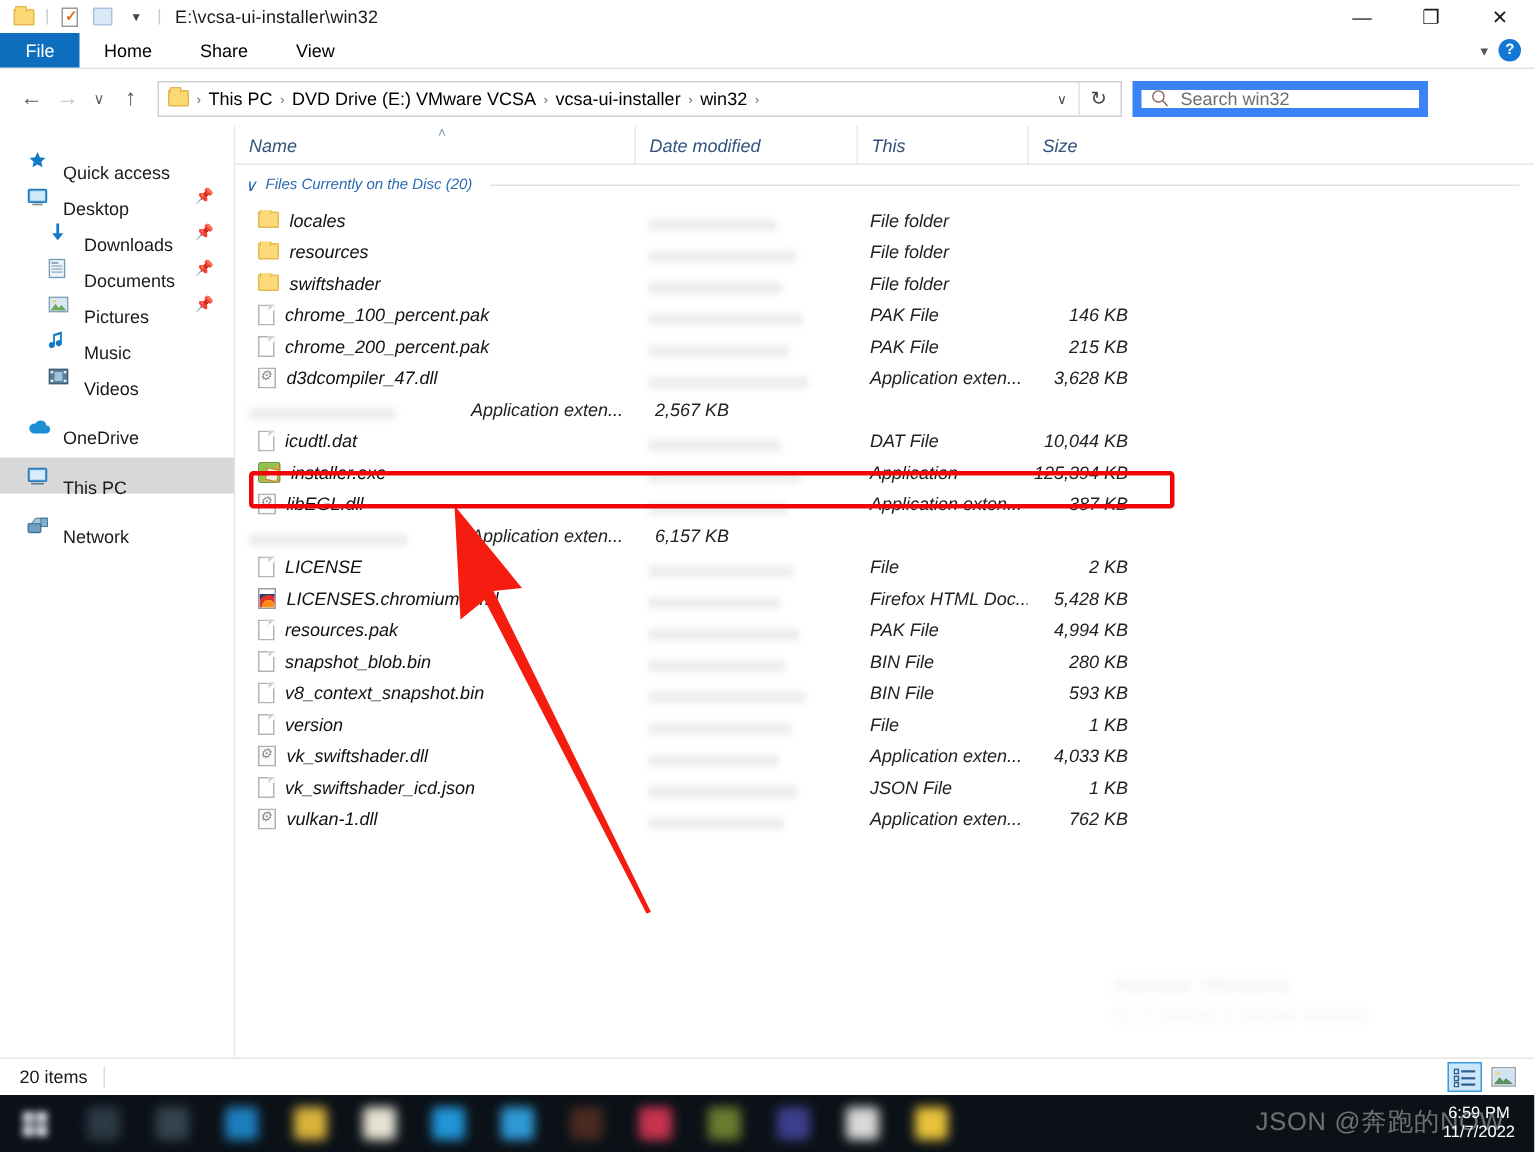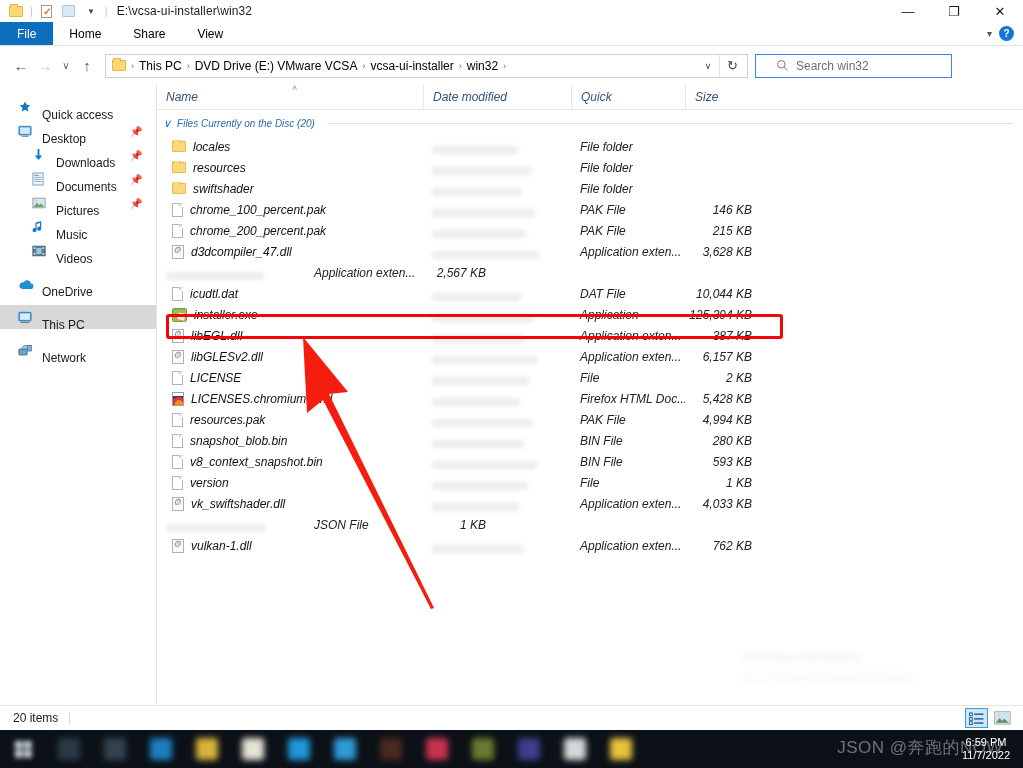--- a/index.html
+++ b/index.html
@@ -73,22 +73,22 @@
   .crumbs { display: flex; align-items: center; flex: 1; overflow: hidden; }
   .crumb { font-size: 12px; color: #000; padding: 0 3px; white-space: nowrap; }
   .crumb-sep { font-size: 9px; color: #6a6a6a; padding: 0 2px; }
   .addr-ico { margin-right: 3px; display:flex; align-items:center; }
   .addr-dd { width: 22px; text-align: center; font-size: 9px; color: #444; }
   .addr-refresh {
     width: 26px; height: 22px; display:flex; align-items:center; justify-content:center;
     border-left: 1px solid #e4e4e4; font-size: 13px; color: #444;
   }
   .searchbox {
-    margin-left: 7px; width: 197px; height: 24px; border: 1px solid #3b82f6; background: #fff;
-    display: flex; align-items: center; padding: 0 20px; gap: 7px;
+    margin-left: 7px; width: 197px; height: 24px; border: 6px solid #3b82f6; background: #fff;
+    display: flex; align-items: center; padding: 0 6px; gap: 7px;
   }
   .searchbox .ph { font-size: 12px; color: #6e6e6e; }
 
   
   .main { position: absolute; left: 0; top: 84px; width: 1023px; height: 621px; display: flex; background:#fff; }
   .sidebar {
     width: 157px; height: 621px; background: #fff; border-right: 1px solid #e6e6e6;
     padding-top: 11px; overflow: hidden;
   }
   .snode { height: 24px; display: flex; align-items: center; padding-left: 18px; position: relative; font-size: 12px; color: #1a1a1a; }
@@ -391,21 +391,21 @@
     </div>
 
     <div class="listpane">
 
       <div class="colhead">
         <div class="ch ch-name">
           <span>Name</span>
           <span class="sortmark">˄</span>
         </div>
         <div class="ch ch-date">Date modified</div>
-        <div class="ch ch-type">Quick</div>
+        <div class="ch ch-type">This</div>
         <div class="ch ch-size">Size</div>
       </div>
 
       <div class="grouphdr">
         <span class="gchev">∨</span>
         <span class="gtitle">Files Currently on the Disc (20)</span>
         <span class="grule"></span>
       </div>
 
       <div id="rows">
@@ -509,24 +509,20 @@
               <span class="ic-dll"></span>
               <span>libEGL.dll</span>
             </div>
             <div class="cell-date">
               <div class="blurdate" style="width: 93px; margin-top: 6px;"></div>
             </div>
             <div class="cell-type">Application exten...</div>
             <div class="cell-size">387 KB</div>
           </div>
           <div class="row">
-            <div class="cell-name">
-              <span class="ic-dll"></span>
-              <span>libGLESv2.dll</span>
-            </div>
             <div class="cell-date">
               <div class="blurdate" style="width: 106px; margin-top: 6px;"></div>
             </div>
             <div class="cell-type">Application exten...</div>
             <div class="cell-size">6,157 KB</div>
           </div>
           <div class="row">
             <div class="cell-name">
               <span class="ic-file"></span>
               <span>LICENSE</span>
@@ -597,20 +593,24 @@
               <span class="ic-dll"></span>
               <span>vk_swiftshader.dll</span>
             </div>
             <div class="cell-date">
               <div class="blurdate" style="width: 87px; margin-top: 6px;"></div>
             </div>
             <div class="cell-type">Application exten...</div>
             <div class="cell-size">4,033 KB</div>
           </div>
           <div class="row">
+            <div class="cell-name">
+              <span class="ic-file"></span>
+              <span>vk_swiftshader_icd.json</span>
+            </div>
             <div class="cell-date">
               <div class="blurdate" style="width: 100px; margin-top: 6px;"></div>
             </div>
             <div class="cell-type">JSON File</div>
             <div class="cell-size">1 KB</div>
           </div>
           <div class="row">
             <div class="cell-name">
               <span class="ic-dll"></span>
               <span>vulkan-1.dll</span>

